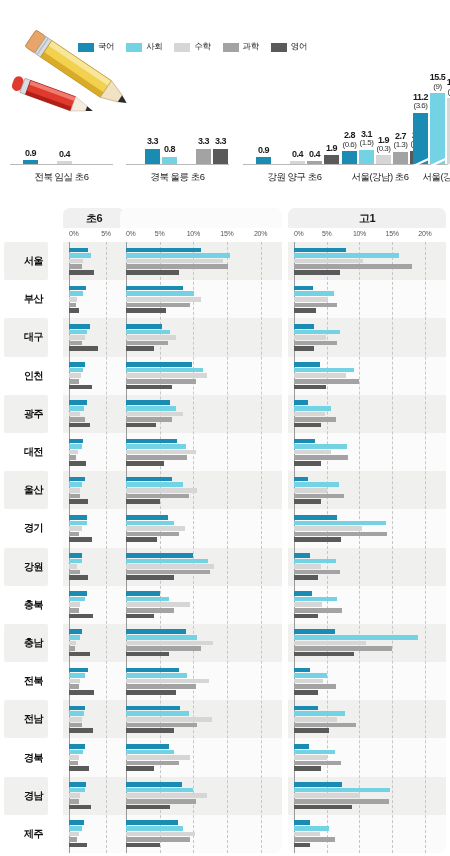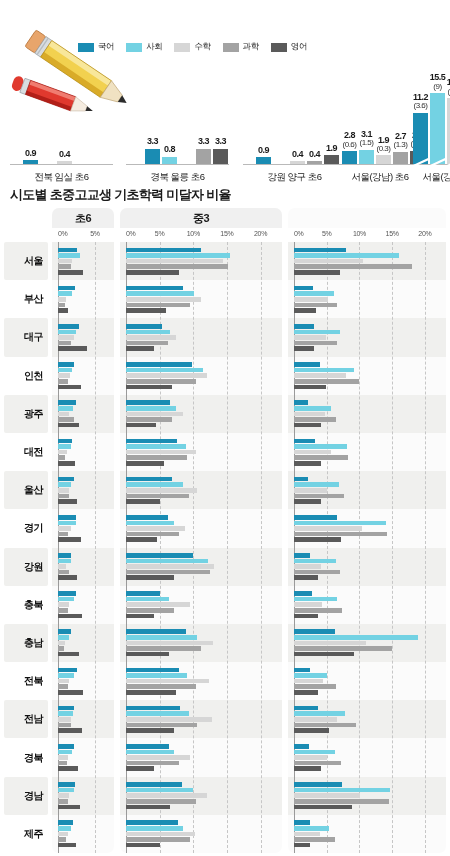--- a/index.html
+++ b/index.html
@@ -413,21 +413,20 @@
                 <polygon points="0,7 15,0 15,2.4 0,9.4" fill="#ffffff"></polygon>
               </svg></div>
           </div>
         </div>
         <div class="tgroup-label">서울(강남) 중3</div>
       </div>
     </div>
 </div>
 
 <div id="bottom-section">
-  <div id="bottom-title">시도별 초중고교생 기초학력 미달자 비율</div>
   <div id="label-col">
       <div class="reg-band" style="top: 34px; height: 38.1875px;"></div>
       <div class="reg-label" style="top: 46.0938px;">서울</div>
       <div class="reg-label" style="top: 84.2812px;">부산</div>
       <div class="reg-band" style="top: 110.375px; height: 38.1875px;"></div>
       <div class="reg-label" style="top: 122.469px;">대구</div>
       <div class="reg-label" style="top: 160.656px;">인천</div>
       <div class="reg-band" style="top: 186.75px; height: 38.1875px;"></div>
       <div class="reg-label" style="top: 198.844px;">광주</div>
       <div class="reg-label" style="top: 237.031px;">대전</div>
@@ -441,21 +440,21 @@
       <div class="reg-label" style="top: 427.969px;">충남</div>
       <div class="reg-label" style="top: 466.156px;">전북</div>
       <div class="reg-band" style="top: 492.25px; height: 38.1875px;"></div>
       <div class="reg-label" style="top: 504.344px;">전남</div>
       <div class="reg-label" style="top: 542.531px;">경북</div>
       <div class="reg-band" style="top: 568.625px; height: 38.1875px;"></div>
       <div class="reg-label" style="top: 580.719px;">경남</div>
       <div class="reg-label" style="top: 618.906px;">제주</div>
     </div>
   <div id="panels">
-      <div class="panel" style="left: 52px; width: 62px;">
+      <div class="panel" style="left: 63px; width: 62px;">
         <div class="panel-head">초6</div>
         <div class="panel-axis">
           <div class="axis-tick" style="left: 6px; transform: none;">0%</div>
           <div class="axis-tick" style="left: 42.9231px;">5%</div>
         </div>
         <div class="panel-body">
           <div class="rowband" style="top: 0px; height: 38.1875px;"></div>
           <div class="rowband" style="top: 76.375px; height: 38.1875px;"></div>
           <div class="rowband" style="top: 152.75px; height: 38.1875px;"></div>
           <div class="rowband" style="top: 229.125px; height: 38.1875px;"></div>
@@ -573,21 +572,20 @@
           <div class="rowgroup" style="top: 572.812px; height: 38.1875px;">
             <div class="hbar" style="margin-left: 6px; width: 14.7692px; background: rgb(26, 140, 179);"></div>
             <div class="hbar" style="margin-left: 6px; width: 13.2923px; background: rgb(115, 210, 227);"></div>
             <div class="hbar" style="margin-left: 6px; width: 9.6px; background: rgb(214, 214, 214);"></div>
             <div class="hbar" style="margin-left: 6px; width: 8.12308px; background: rgb(163, 163, 163);"></div>
             <div class="hbar" style="margin-left: 6px; width: 18.4615px; background: rgb(90, 90, 90);"></div>
           </div>
         </div>
       </div>
       <div class="panel" style="left: 120px; width: 162px;">
-        <div class="panel-head">중3</div>
         <div class="panel-axis">
           <div class="axis-tick" style="left: 6px; transform: none;">0%</div>
           <div class="axis-tick" style="left: 39.6364px;">5%</div>
           <div class="axis-tick" style="left: 73.2727px;">10%</div>
           <div class="axis-tick" style="left: 106.909px;">15%</div>
           <div class="axis-tick" style="left: 140.545px;">20%</div>
         </div>
         <div class="panel-body">
           <div class="rowband" style="top: 0px; height: 38.1875px;"></div>
           <div class="rowband" style="top: 76.375px; height: 38.1875px;"></div>
@@ -710,20 +708,21 @@
           <div class="rowgroup" style="top: 572.812px; height: 38.1875px;">
             <div class="hbar" style="margin-left: 6px; width: 51.8px; background: rgb(26, 140, 179);"></div>
             <div class="hbar" style="margin-left: 6px; width: 56.5091px; background: rgb(115, 210, 227);"></div>
             <div class="hbar" style="margin-left: 6px; width: 69.2909px; background: rgb(214, 214, 214);"></div>
             <div class="hbar" style="margin-left: 6px; width: 63.9091px; background: rgb(163, 163, 163);"></div>
             <div class="hbar" style="margin-left: 6px; width: 33.6364px; background: rgb(90, 90, 90);"></div>
           </div>
         </div>
       </div>
       <div class="panel" style="left: 288px; width: 158px;">
+        <div class="panel-head">고1</div>
         <div class="panel-axis">
           <div class="axis-tick" style="left: 6px; transform: none;">0%</div>
           <div class="axis-tick" style="left: 38.7273px;">5%</div>
           <div class="axis-tick" style="left: 71.4545px;">10%</div>
           <div class="axis-tick" style="left: 104.182px;">15%</div>
           <div class="axis-tick" style="left: 136.909px;">20%</div>
         </div>
         <div class="panel-body">
           <div class="rowband" style="top: 0px; height: 38.1875px;"></div>
           <div class="rowband" style="top: 76.375px; height: 38.1875px;"></div>

